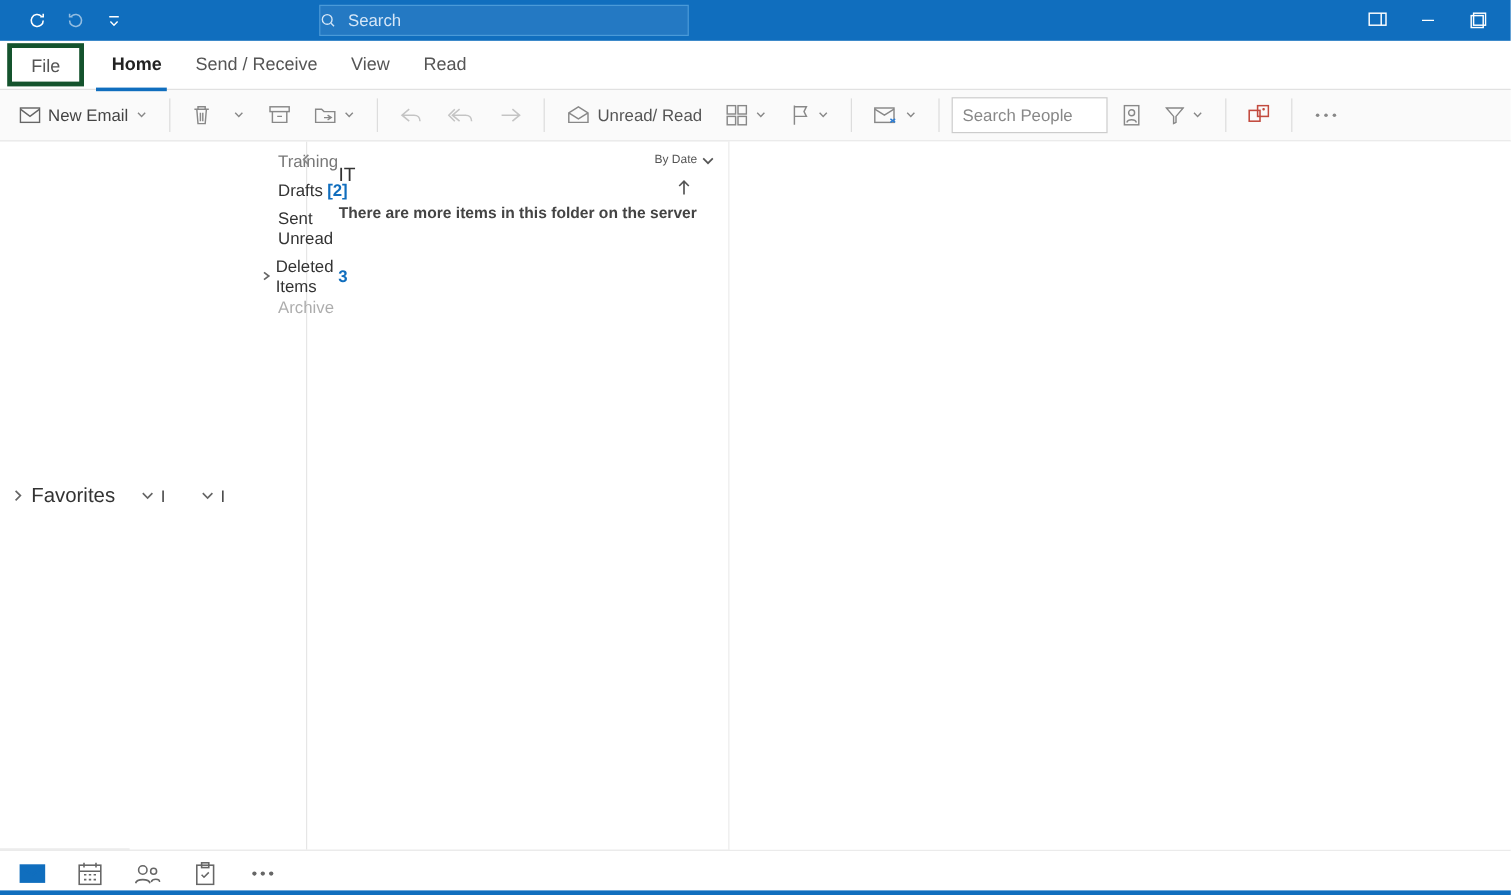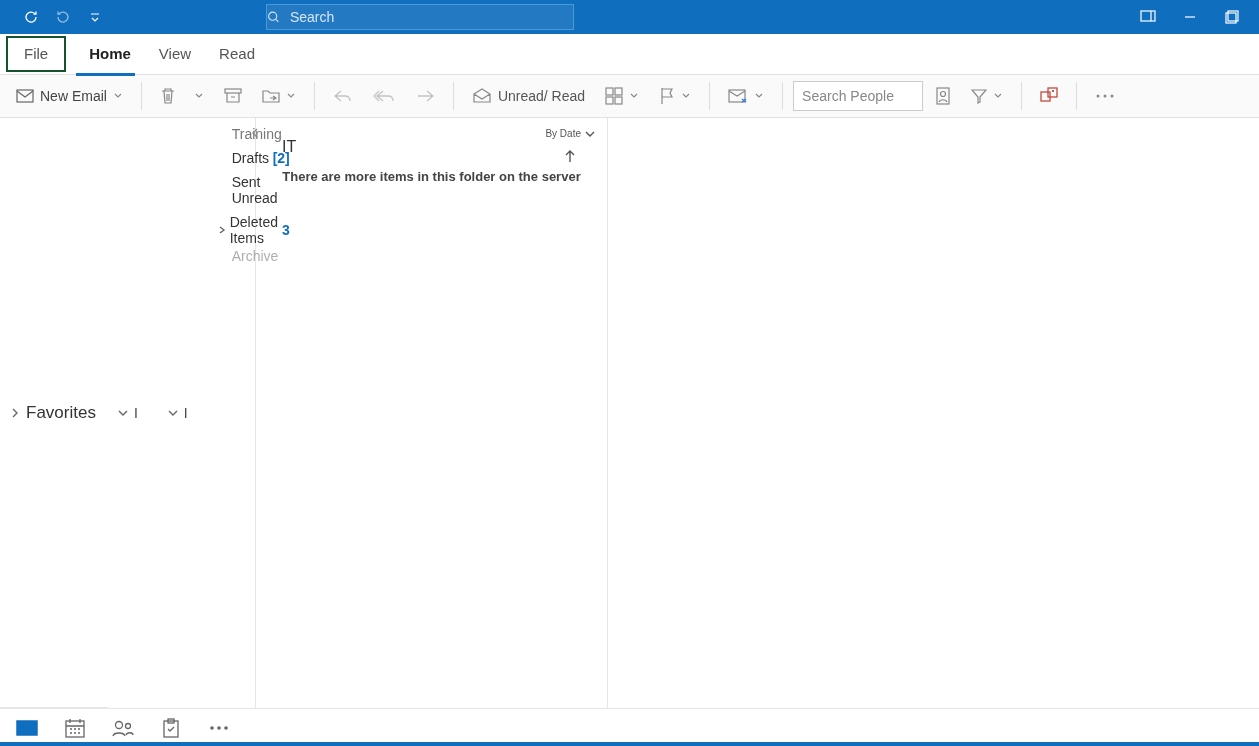--- a/index.html
+++ b/index.html
@@ -73,21 +73,21 @@
   }
   .ribbon-tab {
     padding: 0 14px;
     height: 40px;
     line-height: 40px;
     color: #555;
     font-size: 15px;
     cursor: pointer;
   }
   .ribbon-tab.file {
-    border: 2px solid #14532d;
+    border: 4px solid #14532d;
     padding: 0 16px;
     height: 36px;
     line-height: 32px;
     margin: 2px 0 2px 6px;
   }
   .ribbon-tab.active {
     color: #222;
     font-weight: 600;
     position: relative;
     padding-left: 23px;
@@ -309,20 +309,21 @@
           <rect x="3" y="1" width="10" height="10"></rect>
           <rect x="1" y="3" width="10" height="10"></rect>
         </svg>
     </span>
   </div>
 </div>
 
 <div class="ribbon-tabs">
   <div class="ribbon-tab file">File</div>
   <div class="ribbon-tab active">Home</div>
+  <div class="ribbon-tab">Send / Receive</div>
   <div class="ribbon-tab">View</div>
   <div class="ribbon-tab">Read</div>
 </div>
 
 <div class="ribbon">
   <div class="rbtn">
     <svg width="18" height="14" viewBox="0 0 18 14" fill="none" stroke="#666" stroke-width="1.2">
         <rect x="1" y="1" width="16" height="12"></rect>
         <path d="M1 2l8 6 8-6"></path>
       </svg>

